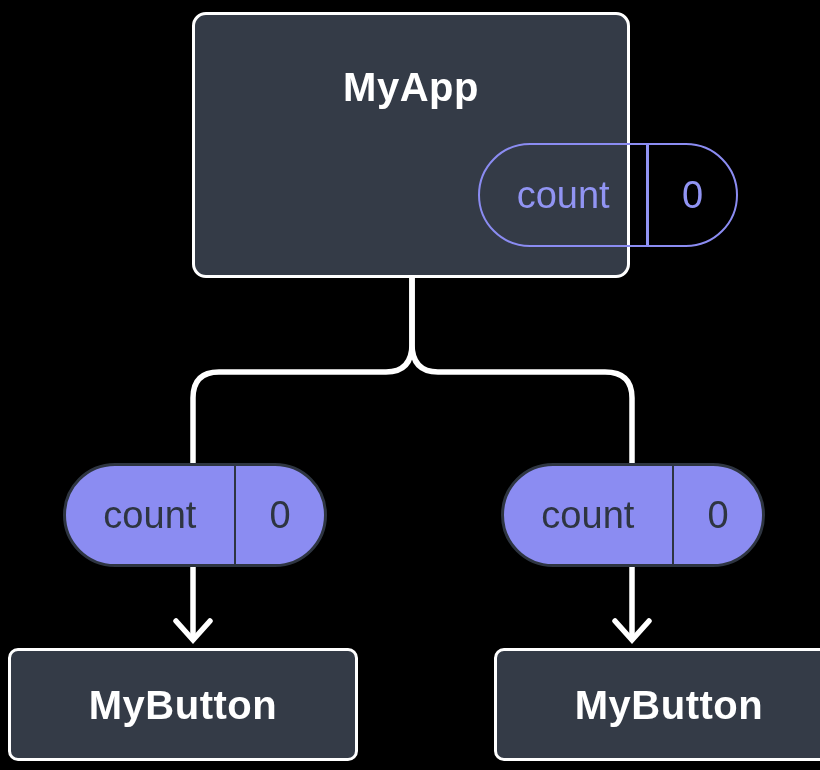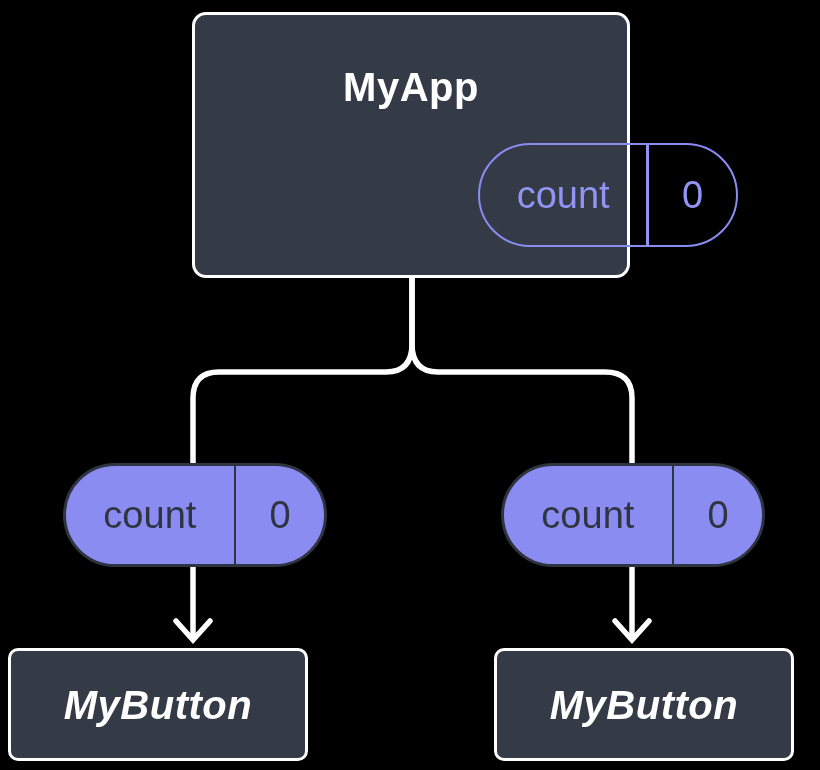--- a/index.html
+++ b/index.html
@@ -89,27 +89,26 @@
   .pill.solid {
     background: var(--accent, #8B8CF2);
     border: 3px solid var(--pill-dark, #2E3541);
     color: var(--pill-dark, #2E3541);
     width: 264px; height: 104px;
     top: 463px;
   }
   .pill.solid.left  { left: 63px; }
   .pill.solid.right { left: 501px; }
   .node.child {
-    width: 300px; height: 113px;
+    width: 350px; height: 113px;
     top: 648px;
     border-radius: 10px;
     display: flex;
     align-items: center;
     justify-content: center;
-    font-style: italic;
   }
   .node.child.left  { left: 8px; }
   .node.child.right { left: 494px; }
 </style>
 </head>
 <body>
 
 <div class="stage">
 
   <svg class="wires" width="820" height="770" viewBox="0 0 820 770">

